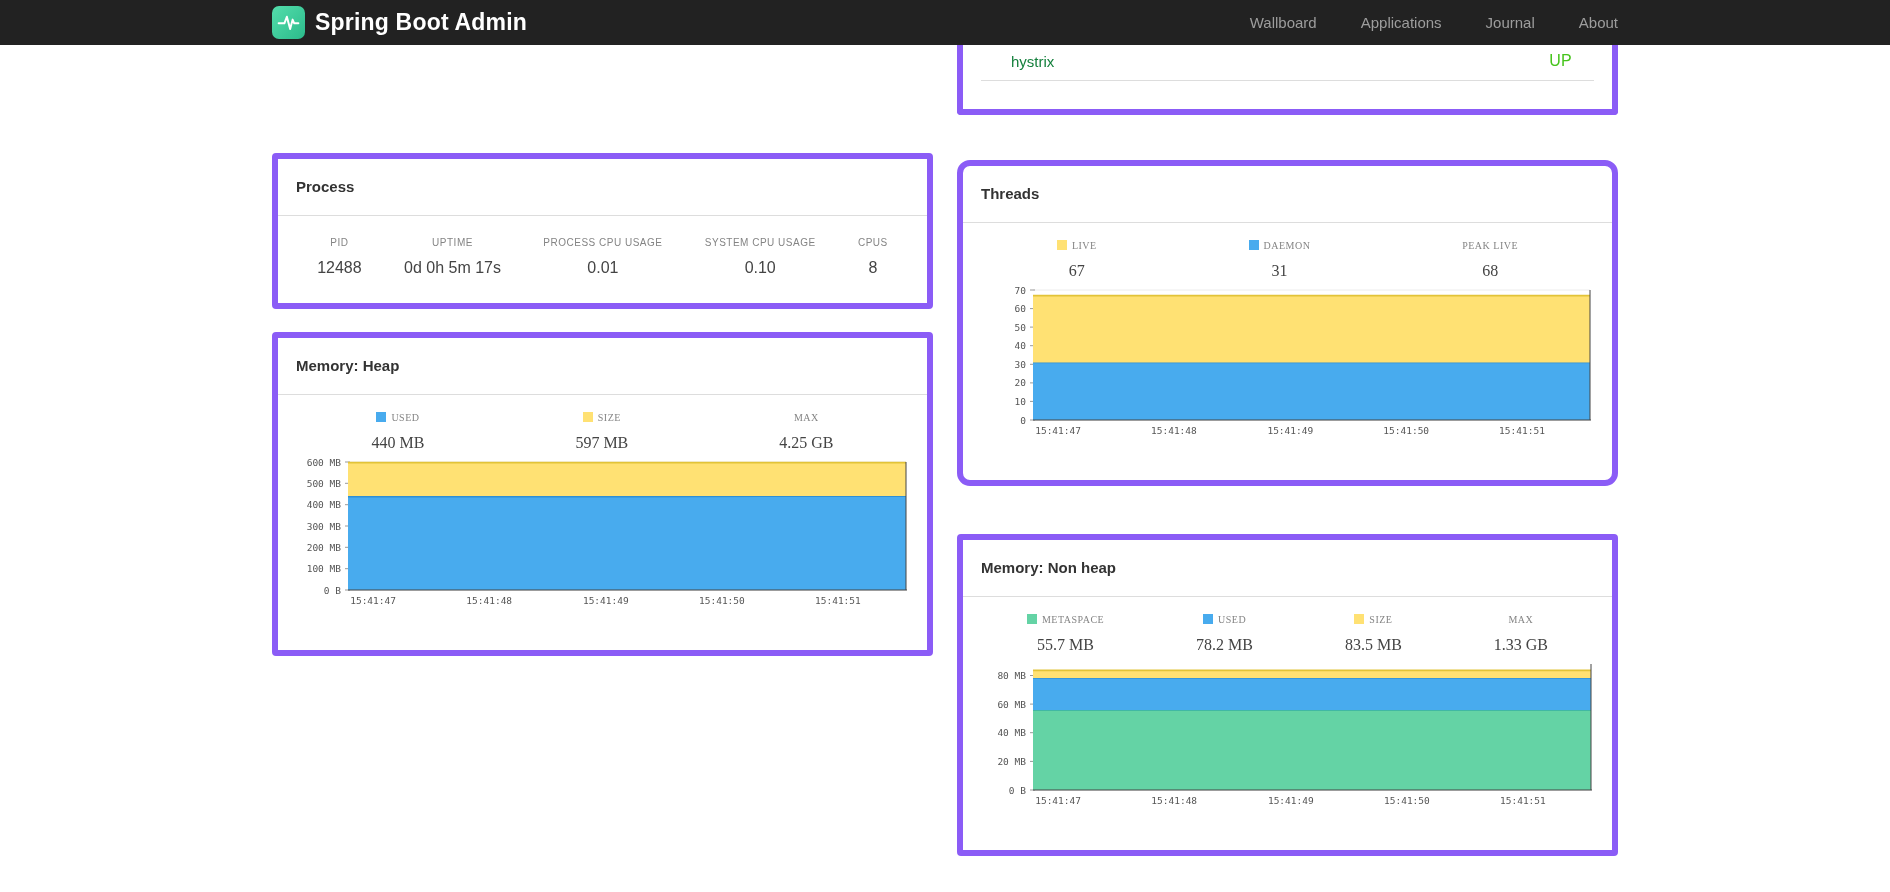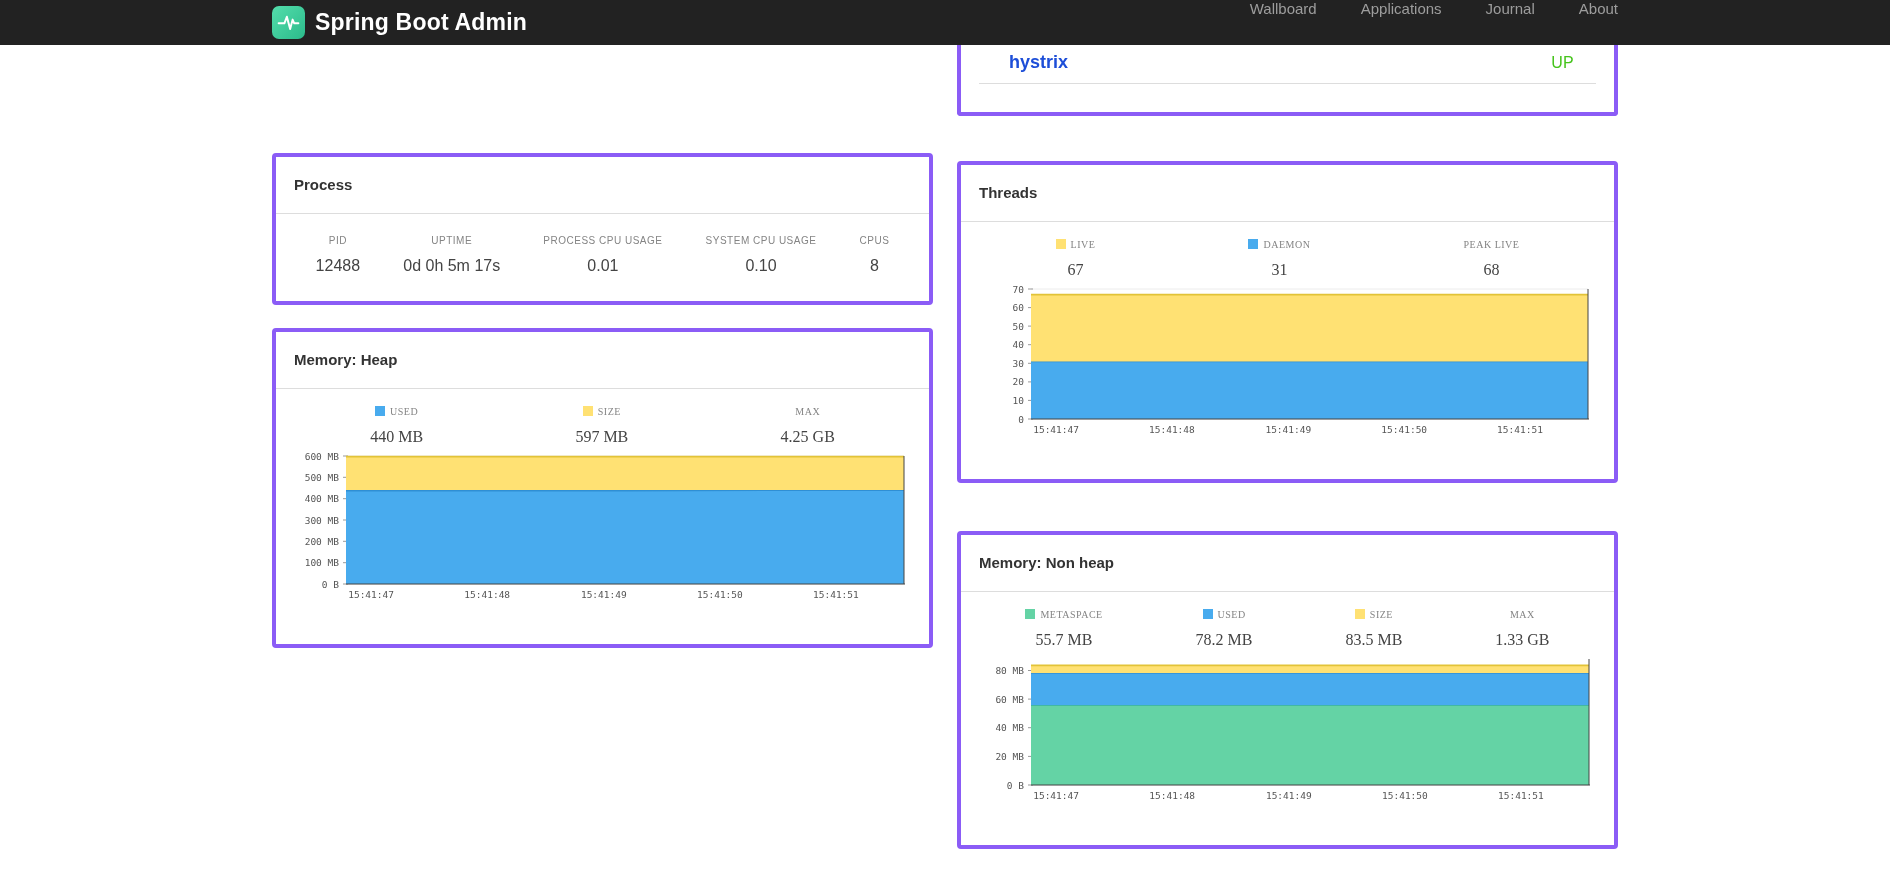--- a/index.html
+++ b/index.html
@@ -4,44 +4,44 @@
 <style>
   * { margin:0; padding:0; box-sizing:border-box; }
   html,body { background:#fff; }
   body {
     font-family:"Liberation Sans", sans-serif;
     width:1890px; height:892px; overflow:hidden; position:relative;
   }
   
   .navbar { height:45px; background:#222; }
   .nav-inner { width:1346px; margin:0 auto; height:100%;
-    display:flex; justify-content:space-between; }
+    display:flex; align-items:center; justify-content:space-between; }
   .brand { display:flex; align-items:center; gap:10px; cursor:pointer; }
   .logo { width:33px; height:33px; border-radius:7px;
     background:linear-gradient(135deg,#54ddab,#2bbb8b);
     display:flex; align-items:center; justify-content:center; flex:none; }
   .brand-text { color:#fff; font-size:23px; font-weight:bold; letter-spacing:.2px; }
   .nav-links { display:flex; gap:44px; list-style:none; }
   .nav-links li { color:#9d9d9d; font-size:15px; cursor:pointer; }
   
   .content { width:1346px; margin:0 auto; display:flex; gap:24px; }
   .col { flex:1; min-width:0; }
   
-  .panel { background:#fff; border:4px solid #8b5cf6; border-radius:4px; }
+  .panel { background:#fff; border:6px solid #8b5cf6; border-radius:4px; }
   .panel-heading { padding:19px 18px; border-bottom:1px solid #ddd;
     font-size:15px; font-weight:bold; color:#333; line-height:18px; }
   .panel-process { margin-top:108px; margin-bottom:23px; }
   .panel-gc { margin-bottom:47px; }
   .panel-fragment { border-top:none; border-radius:0 0 4px 4px; margin-bottom:45px; }
-  .panel-threads { margin-bottom:48px; }
+  .panel-threads { margin-bottom:48px;border-radius:13px; }
   
   .health-body { margin:0 18px; }
   .health-row { padding:7px 22px 10px 30px; border-bottom:1px solid #ddd;
     display:flex; justify-content:space-between; align-items:center; }
-  .health-name { font-size:18px; font-weight:bold; color:#1d4ed8; }
+  .health-name { font-size:15px; font-weight:normal; color:#15803d; }
   .health-status { font-size:16px; font-weight:normal; letter-spacing:.3px; }
   .health-spacer { height:28px; }
   
   .metric-row { display:flex; justify-content:space-around; align-items:flex-start;
     padding:20px 18px 26px; text-align:center; }
   .metric-label { font-size:10px; color:#848484; letter-spacing:.5px; line-height:13px; white-space:nowrap; }
   .metric-value { font-size:16px; color:#444; margin-top:9px; line-height:19px; white-space:nowrap; }
   
   .legend-row { display:flex; justify-content:space-around; align-items:flex-start;
     padding:16px 18px 0; text-align:center;font-family:Liberation Serif, serif; }

